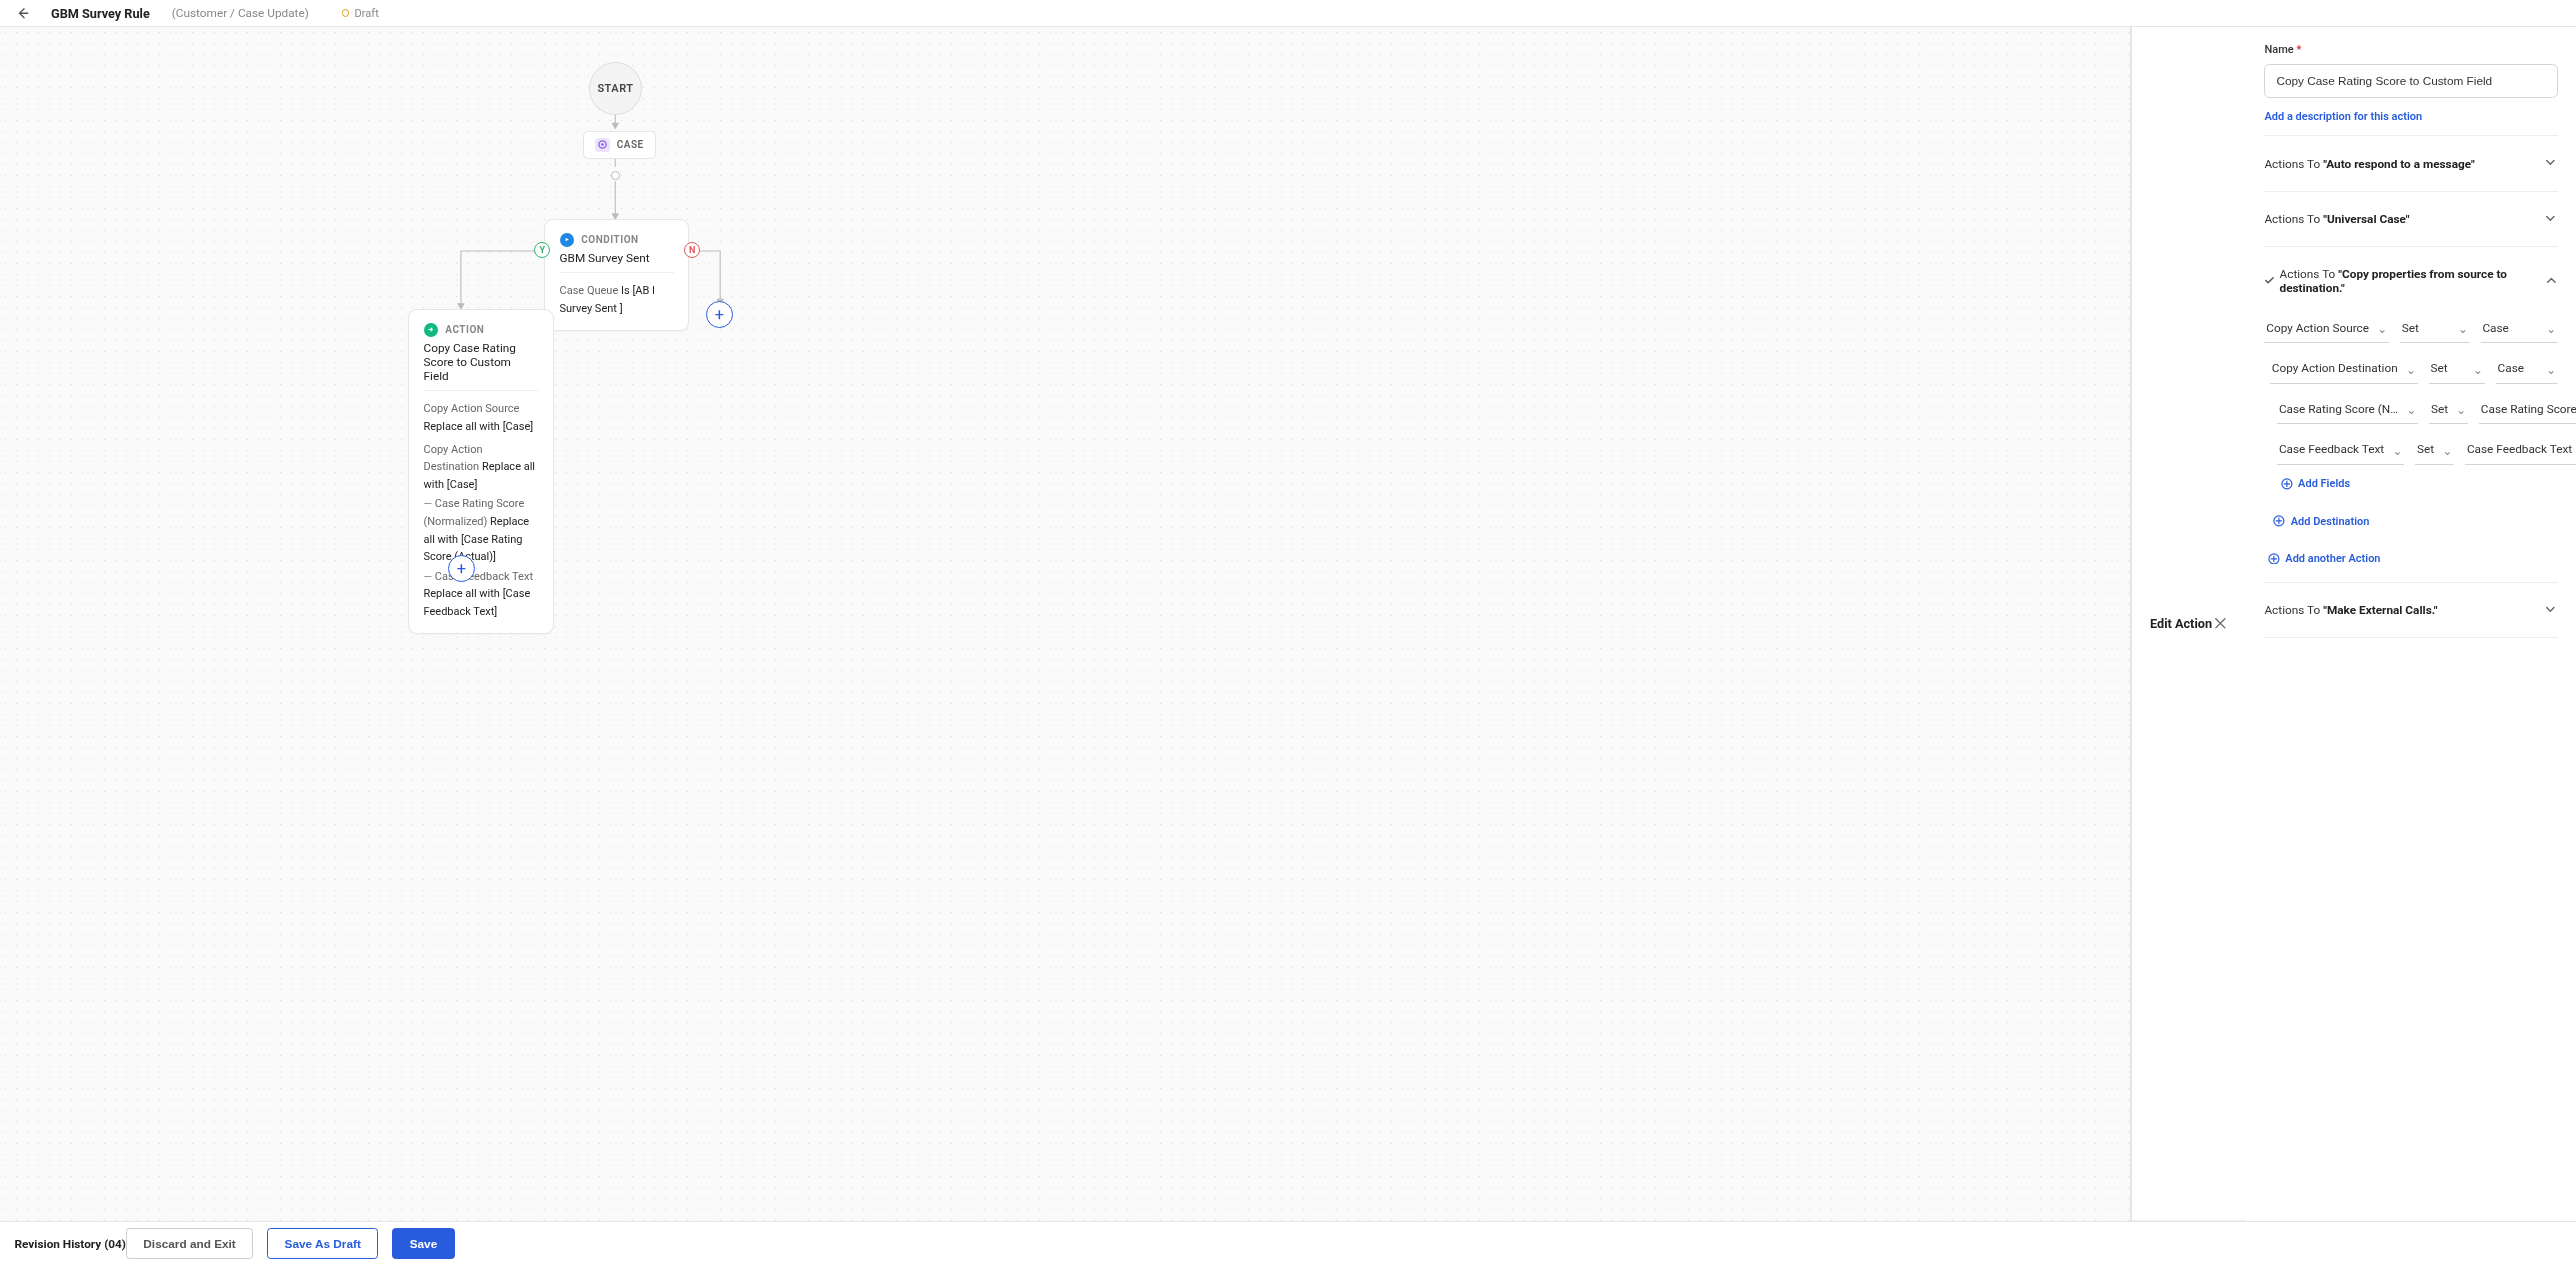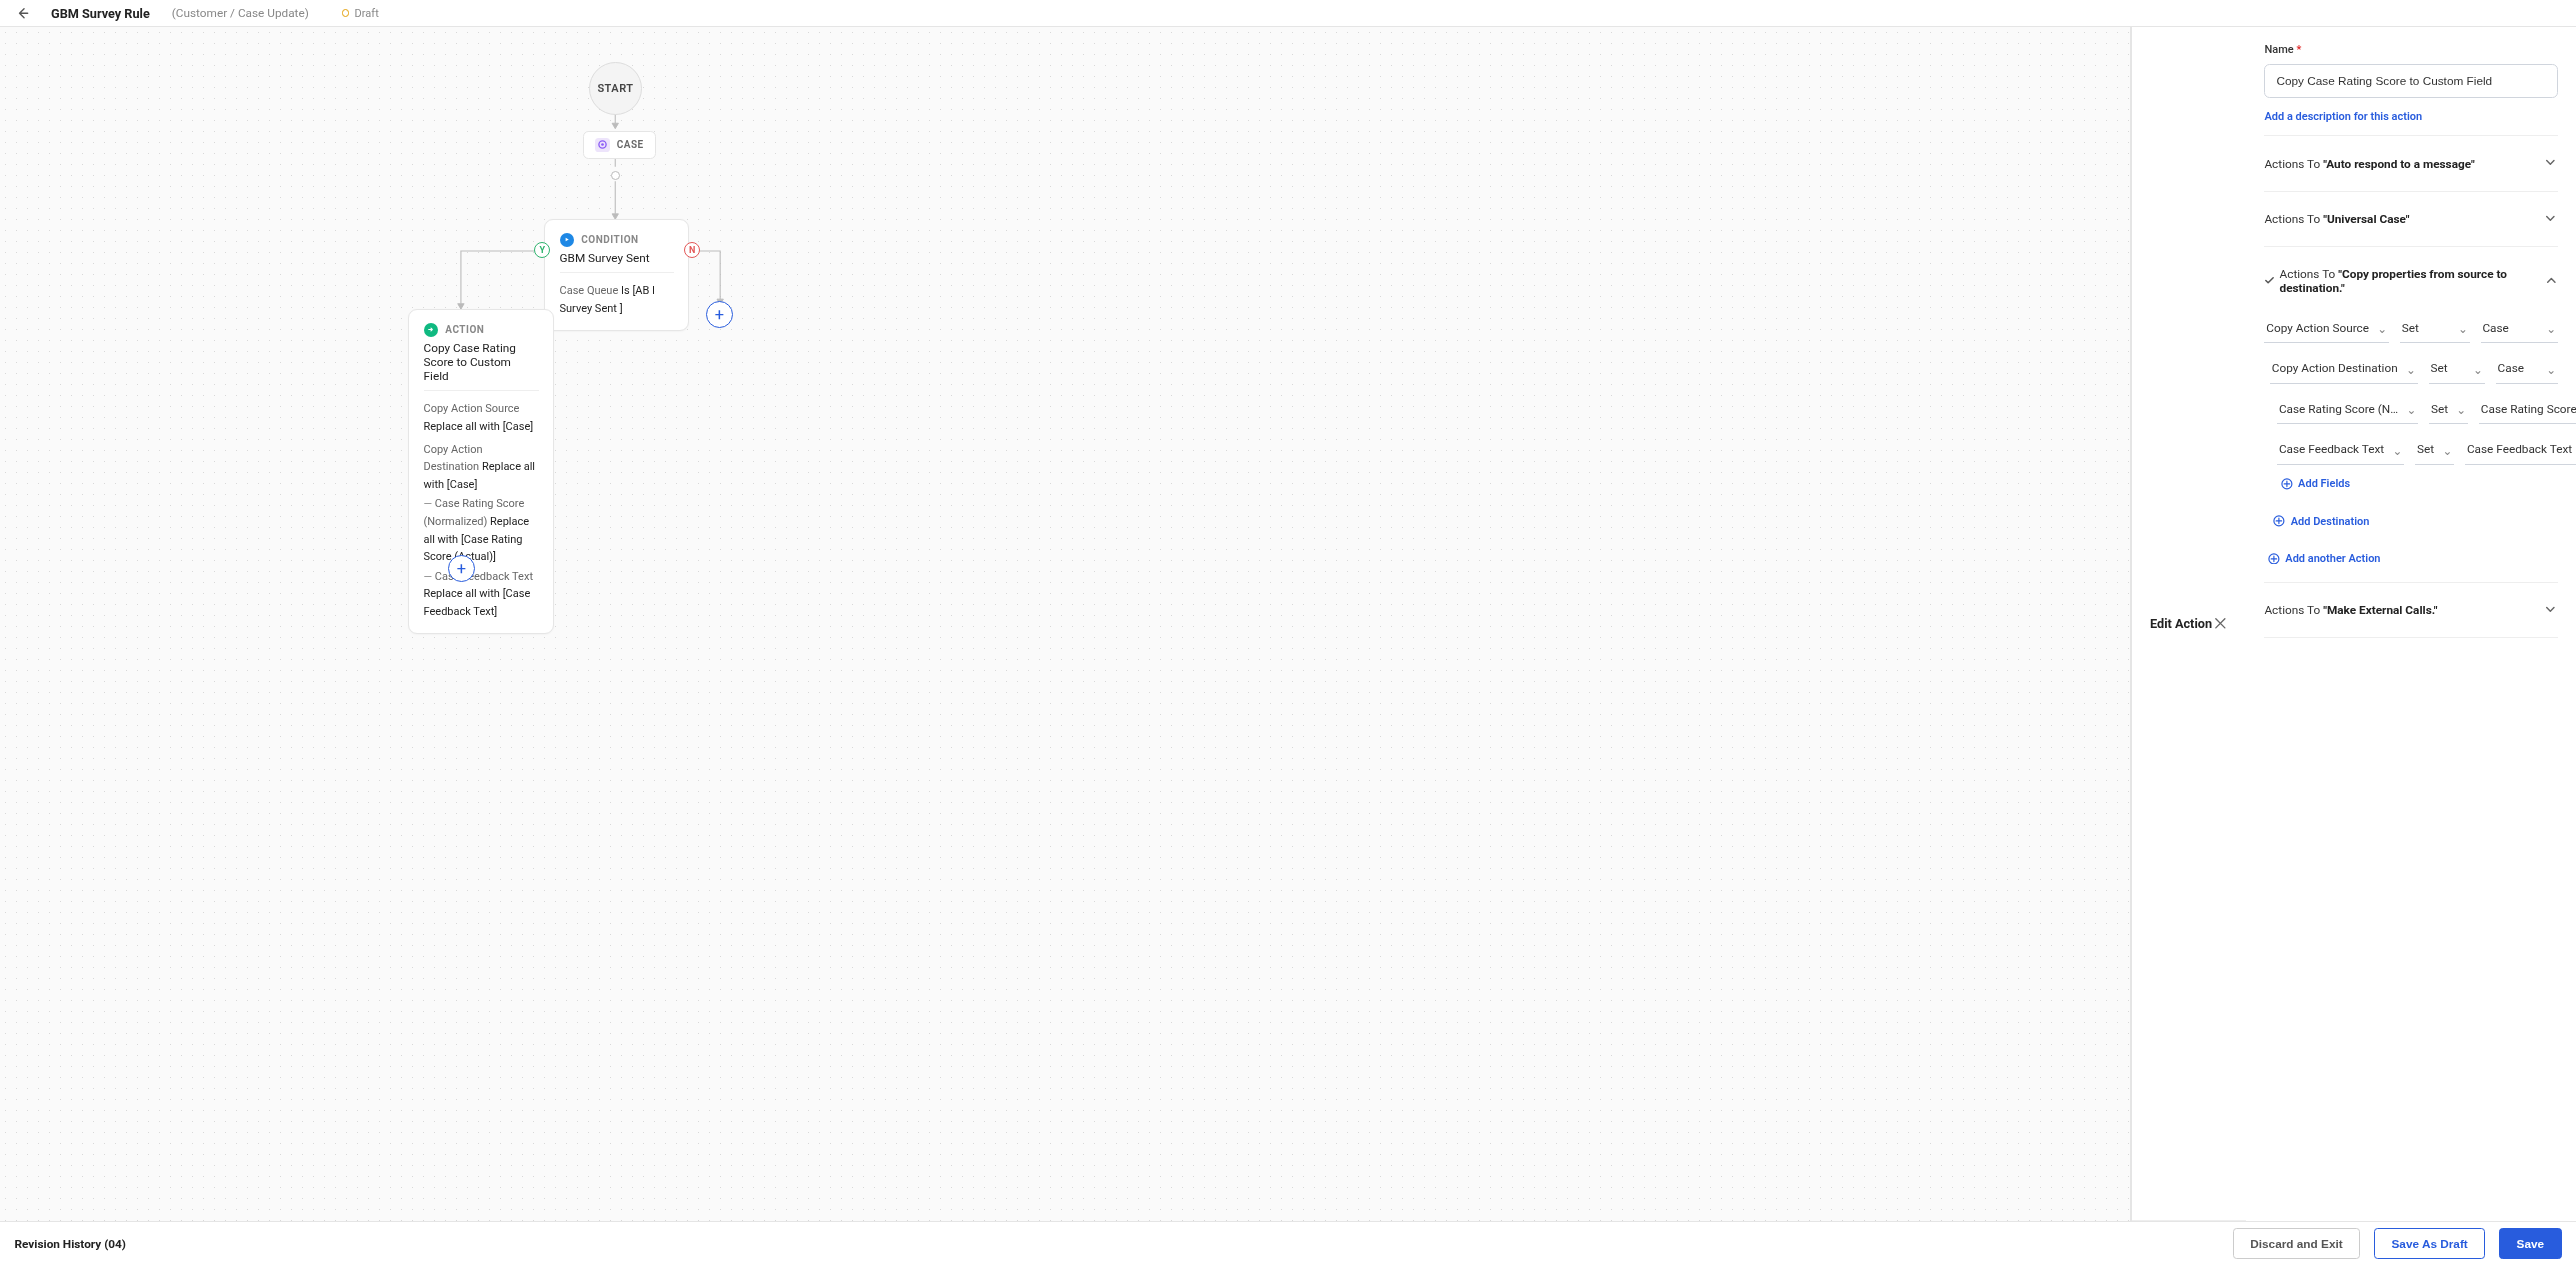--- a/index.html
+++ b/index.html
@@ -68,21 +68,21 @@
   .cfg-row { display:flex; gap:11px; align-items:flex-end; margin-bottom:12.7px; }
   .cfg-row.indent1 { padding-left:5.5px; }
   .cfg-row.indent2 { padding-left:12.7px; }
   .uselect { flex:1; position:relative; }
   .uselect:nth-child(1){ flex:1.6; }
   .uselect-inner { border:none; border-bottom:0.9px solid #d0d5dd; padding:5.5px 20px 7.3px 1.8px; font-size:11.8px; color:#333; white-space:nowrap; overflow:hidden; text-overflow:ellipsis; cursor:pointer; }
   .uselect-caret { position:absolute; right:1.8px; top:50%; transform:translateY(-50%); color:#888; pointer-events:none; }
   .row-x { width:14.5px;height:14.5px;color:#666;cursor:pointer; flex:0 0 14.5px; }
   
   
-  .footer { height:44px; border-top:0.9px solid #e5e5e5; display:flex; align-items:center; justify-content:space-between; padding:0 14.5px; background:#fff; }
+  .footer { height:44px; border-top:0.9px solid #e5e5e5; display:flex; align-items:center; padding:0 14.5px; background:#fff; }
   .rev-hist { font-weight:700; font-size:11.8px; color:#222; }
   .footer-actions { display:flex; gap:14px; }
   .btn { padding:7.3px 16.4px; border-radius:3.6px; font-size:11.8px; font-weight:600; cursor:pointer; }
   .btn-ghost { background:#fff; border:0.9px solid #ccc; color:#555; }
   .btn-outline { background:#fff; border:0.9px solid #285cdd; color:#285cdd; }
   .btn-primary { background:#285cdd; border:0.9px solid #285cdd; color:#fff; }
 </style>
 </head>
 <body>
 

